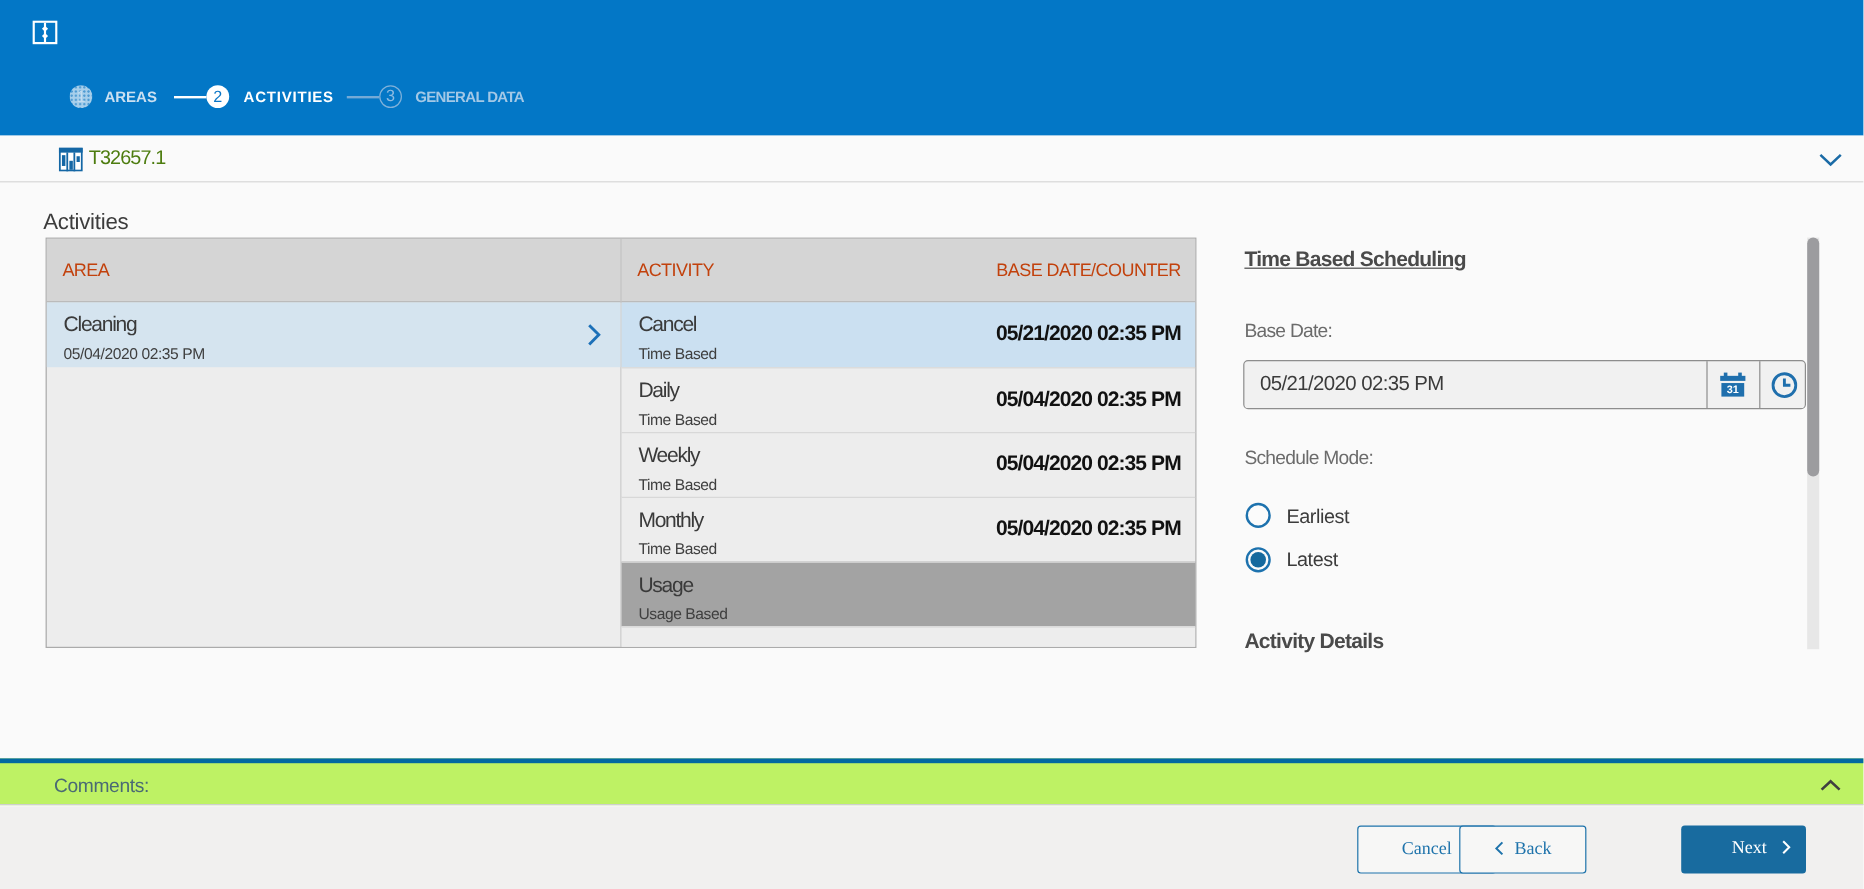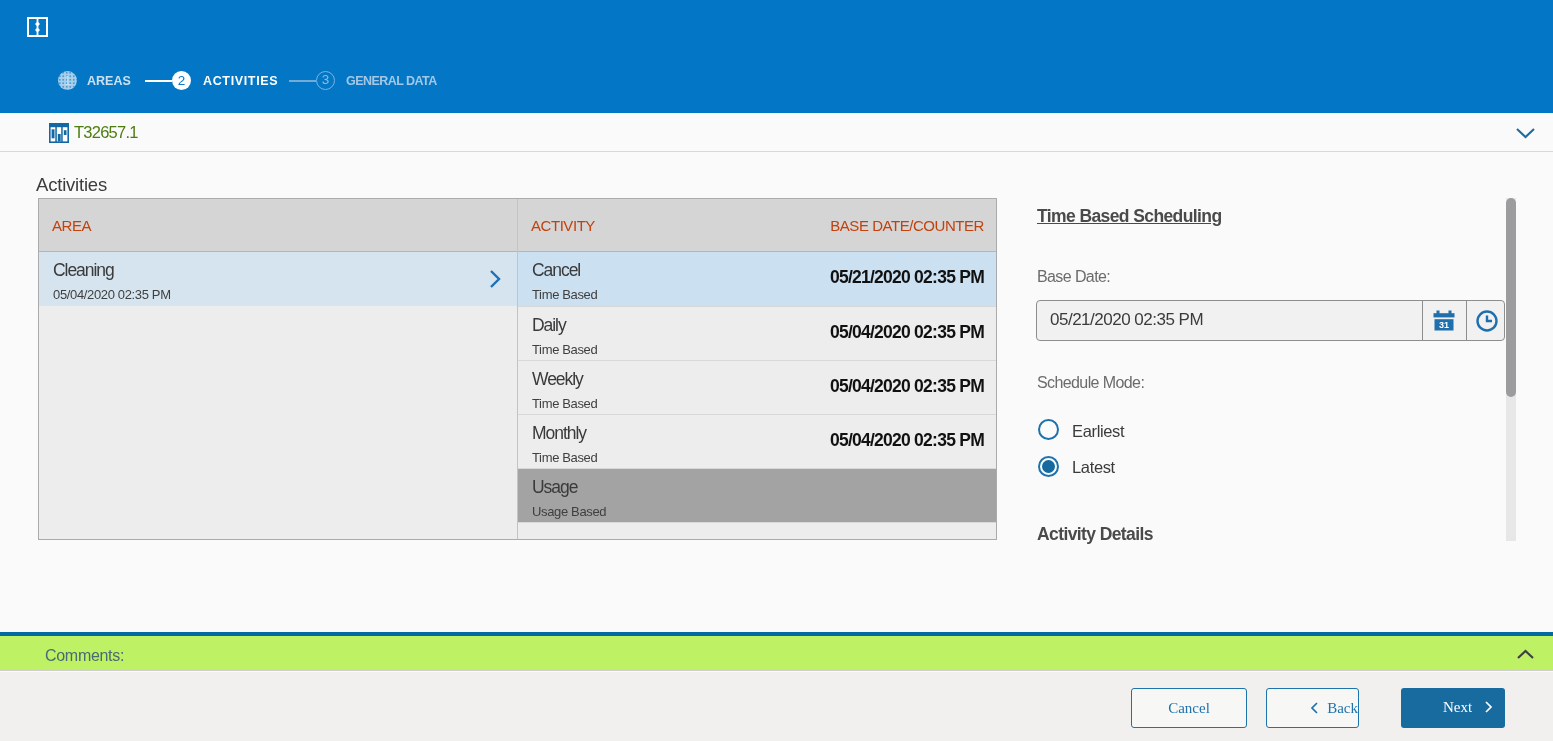--- a/index.html
+++ b/index.html
@@ -163,21 +163,21 @@
 
 <div id="comments">
   <span>Comments:</span>
   <svg class="abs" style="left:1516px;top:13px" width="19" height="11" viewBox="0 0 19 11">
     <polyline points="2,9 9.5,2 17,9" fill="none" stroke="#3f4040" stroke-width="2.2"></polyline>
   </svg>
 </div>
 
 <div id="footer">
   <div class="btn btnO" style="left:1131px;width:116px;">Cancel</div>
-  <div class="btn btnO" style="left:1266px;width:93px;text-align:right;">
+  <div class="btn btnO" style="left:1216px;width:106px;">
     <svg style="vertical-align:-2px;margin-right:8px" width="9" height="14" viewBox="0 0 9 14">
       <polyline points="7,2 2,7 7,12" fill="none" stroke="#1e73ab" stroke-width="1.7"></polyline>
     </svg>Back</div>
   <div class="btn" style="left:1401px;width:104px;background:#186b9f;color:#fff;padding-left:30px;">Next
     <svg style="vertical-align:-2px;margin-left:8px" width="9" height="14" viewBox="0 0 9 14">
       <polyline points="2,2 7,7 2,12" fill="none" stroke="#fff" stroke-width="1.7"></polyline>
     </svg></div>
 </div>
 
 </body></html>

